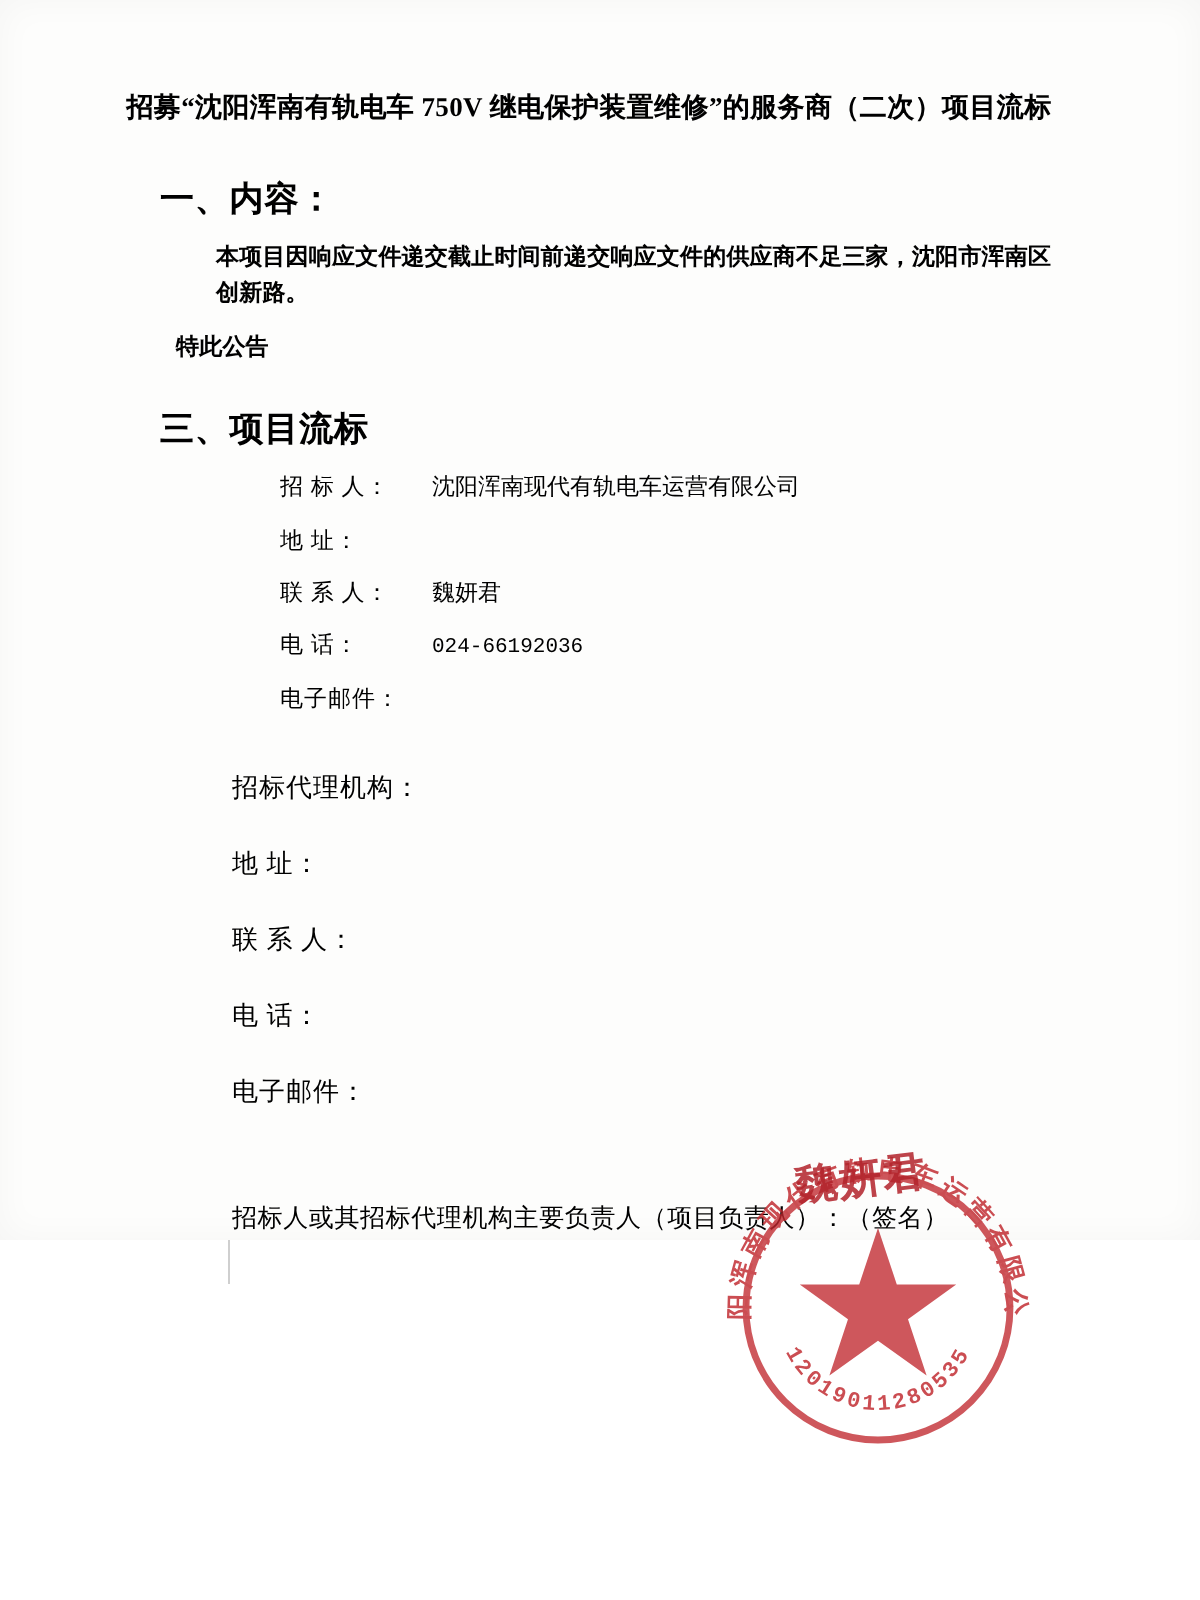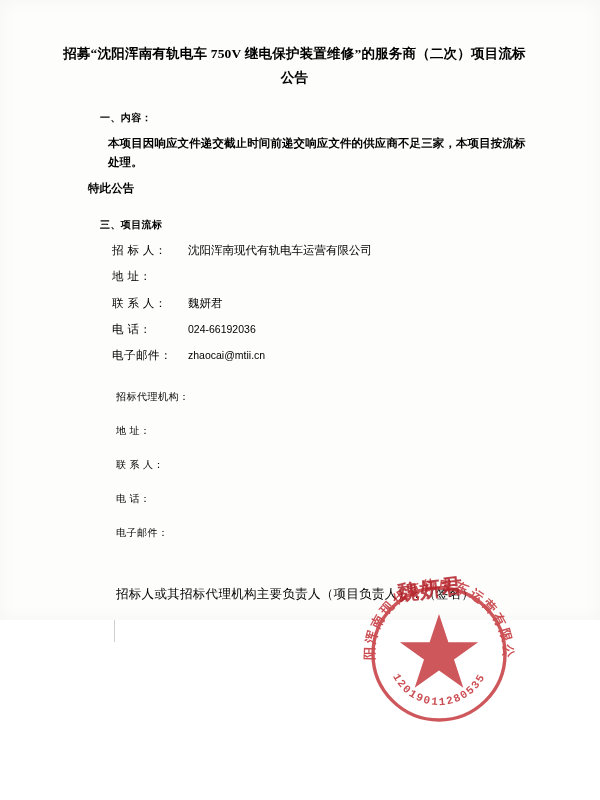--- a/index.html
+++ b/index.html
@@ -39,44 +39,44 @@
     letter-spacing: 0.2px;
     margin: 14px 4px 0 4px;
   }
   .doc-code {
     text-align: center;
     font-size: 12.5px;
     margin-top: 14px;
     letter-spacing: 0.3px;
   }
   .section-head {
-    font-size: 10px;
+    font-size: 17px;
     font-weight: bold;
     margin-top: 22px;
-    margin-left: 44px;
+    margin-left: 24px;
     letter-spacing: 0.4px;
   }
   .para {
     font-size: 11.5px;
     font-weight: bold;
     margin-top: 9px;
     margin-left: 52px;
     line-height: 1.6;
     letter-spacing: 0.1px;
   }
   .para-plain {
     font-size: 11.5px;
     font-weight: bold;
     margin-top: 10px;
     margin-left: 32px;
     letter-spacing: 0.1px;
   }
   .contact-block {
     margin-top: 10px;
-    margin-left: 56px;
+    margin-left: 84px;
   }
   .contact-row {
     display: flex;
     align-items: baseline;
     font-size: 11.5px;
     margin-top: 9px;
     line-height: 1.5;
   }
   .contact-label {
     width: 76px;
@@ -86,21 +86,21 @@
   .contact-value {
     flex: 1 1 auto;
   }
   .agent-block {
     margin-top: 26px;
     margin-left: 60px;
   }
   .agent-row {
     display: flex;
     align-items: baseline;
-    font-size: 10px;
+    font-size: 13px;
     margin-top: 20px;
   }
   .agent-label {
     width: 76px;
     flex: 0 0 76px;
     letter-spacing: 0.5px;
   }
   .sign-row {
     font-size: 12.5px;
     font-weight: normal;
@@ -111,21 +111,21 @@
   }
   .sign-row-2 {
     font-size: 12.5px;
     font-weight: bold;
     margin-top: 30px;
     margin-left: 182px;
     letter-spacing: 0.3px;
     position: relative;
   }
   .mono {
-    font-family: Liberation Sans, sans-serif;
+    font-family: Liberation Mono, monospace;
     font-size: 10.5px;
     letter-spacing: 0;
   }
   
   .stamp {
     position: absolute;
     left: 355px;
     top: 570px;
     width: 168px;
     height: 168px;
@@ -158,26 +158,25 @@
     background: #cfcfcf;
   }
 </style>
 </head>
 <body>
 
 <div class="page">
 
   <div class="doc-title">
     <div>招募“沈阳浑南有轨电车 750V 继电保护装置维修”的服务商（二次）项目流标</div>
-    <div>公告</div>
   </div>
 
 
   <div class="section-head">一、内容：</div>
-  <div class="para">本项目因响应文件递交截止时间前递交响应文件的供应商不足三家，本项目按流标处理。</div>
+  <div class="para">本项目因响应文件递交截止时间前递交响应文件的供应商不足三家，沈阳市浑南区创新路。</div>
   <div class="para-plain">特此公告</div>
 
 
   <div class="section-head">三、项目流标</div>
 
   <div class="contact-block">
     <div class="contact-row">
       <span class="contact-label">招 标 人：</span>
       <span class="contact-value">沈阳浑南现代有轨电车运营有限公司</span>
     </div>
@@ -187,21 +186,20 @@
     <div class="contact-row">
       <span class="contact-label">联 系 人：</span>
       <span class="contact-value">魏妍君</span>
     </div>
     <div class="contact-row">
       <span class="contact-label">电    话：</span>
       <span class="contact-value mono">024-66192036</span>
     </div>
     <div class="contact-row">
       <span class="contact-label">电子邮件：</span>
-      <span class="contact-value mono">zhaocai@mtii.cn</span>
     </div>
   </div>
 
   <div class="agent-block">
     <div class="agent-row">
       <span class="agent-label" style="width:auto;flex:0 0 auto;">招标代理机构：</span>
       <span></span>
     </div>
     <div class="agent-row">
       <span class="agent-label">地    址：</span>

